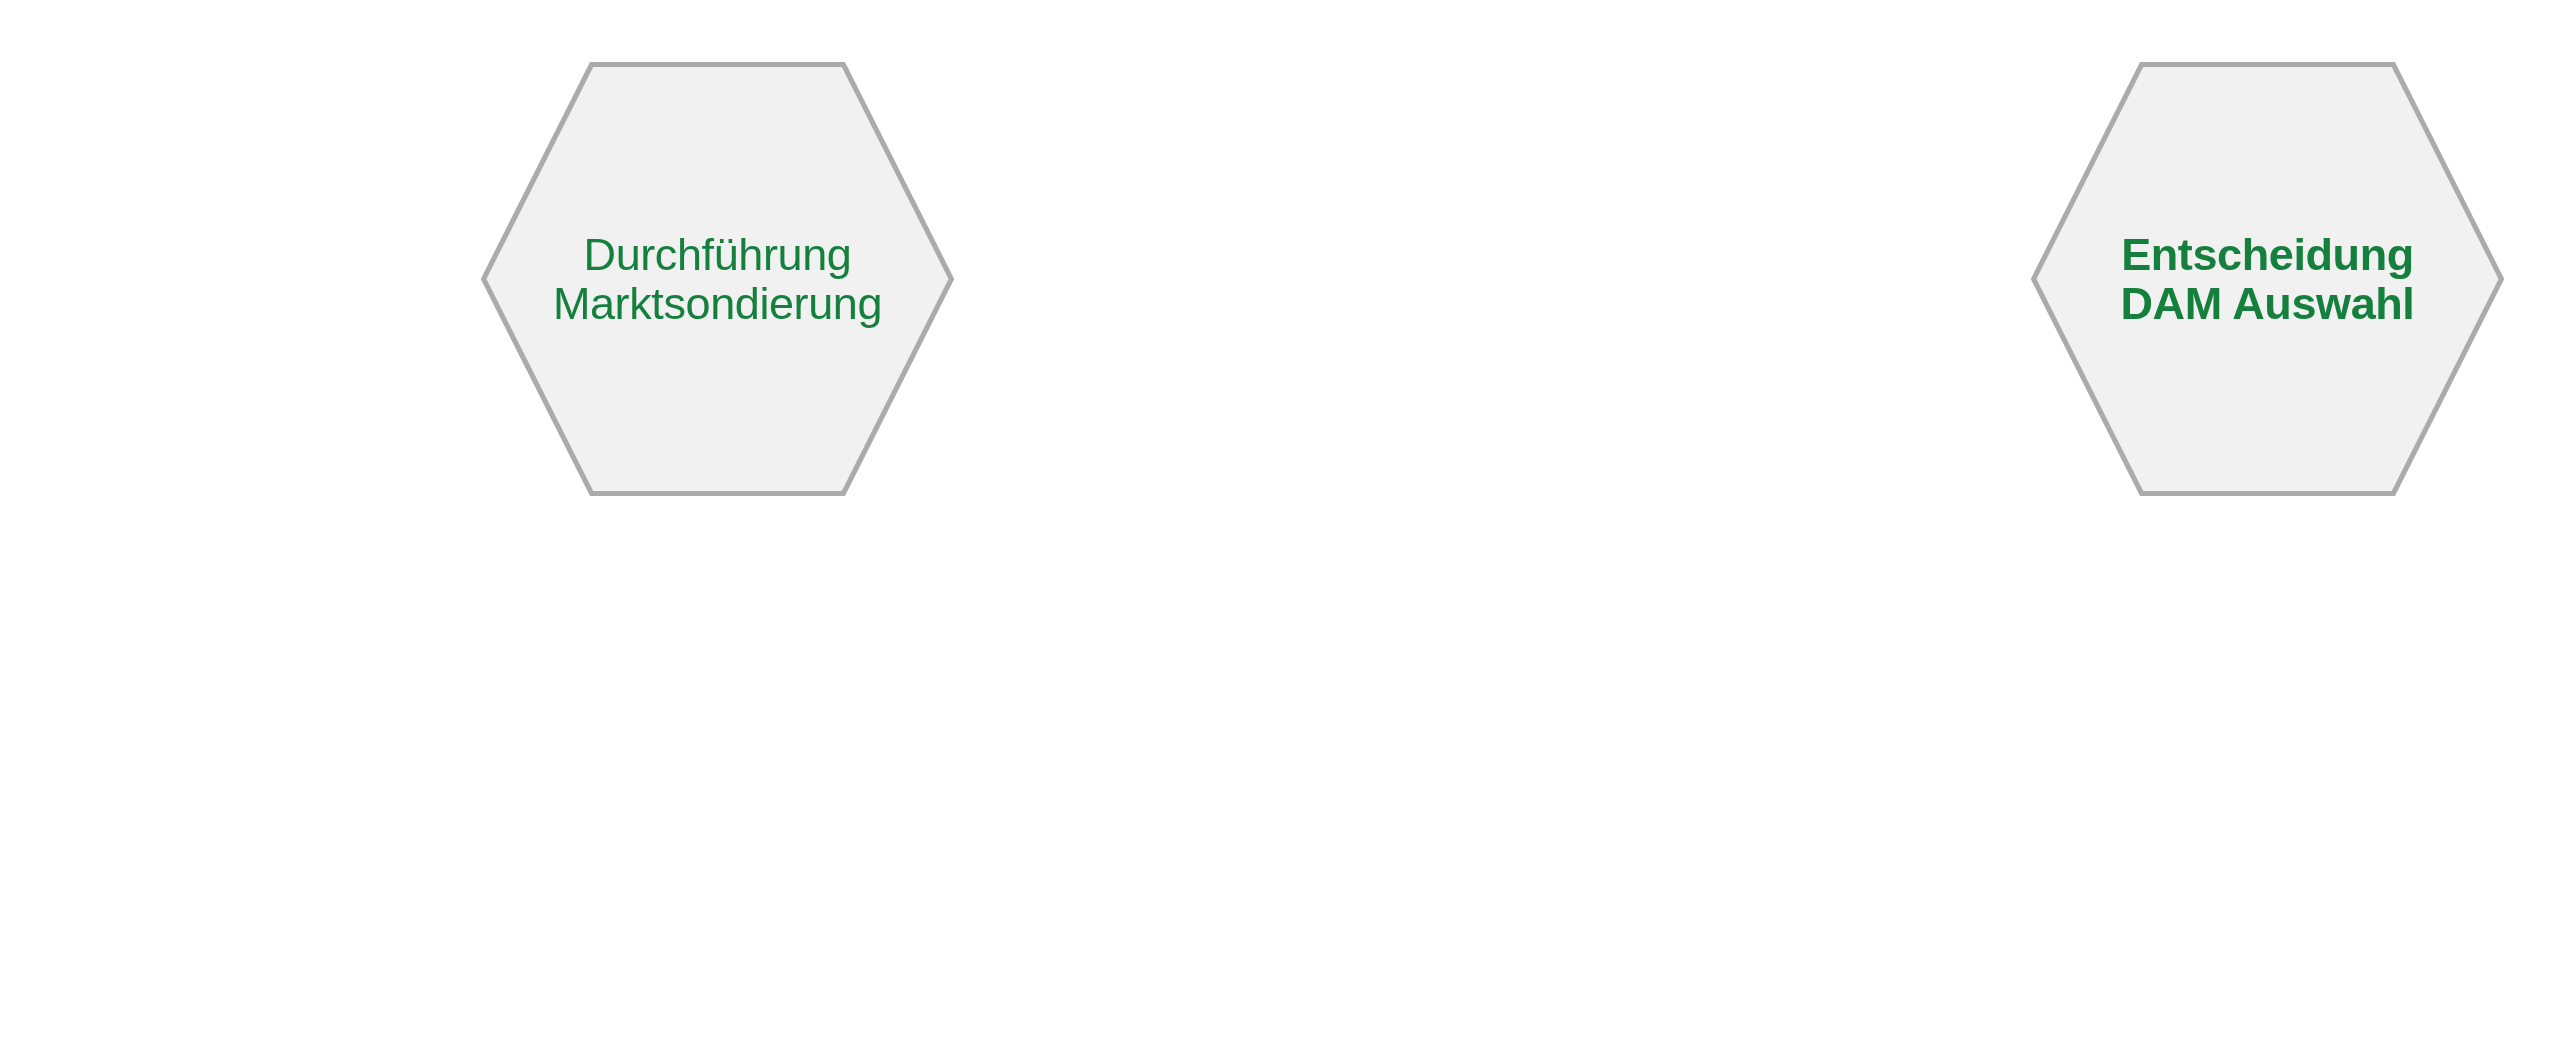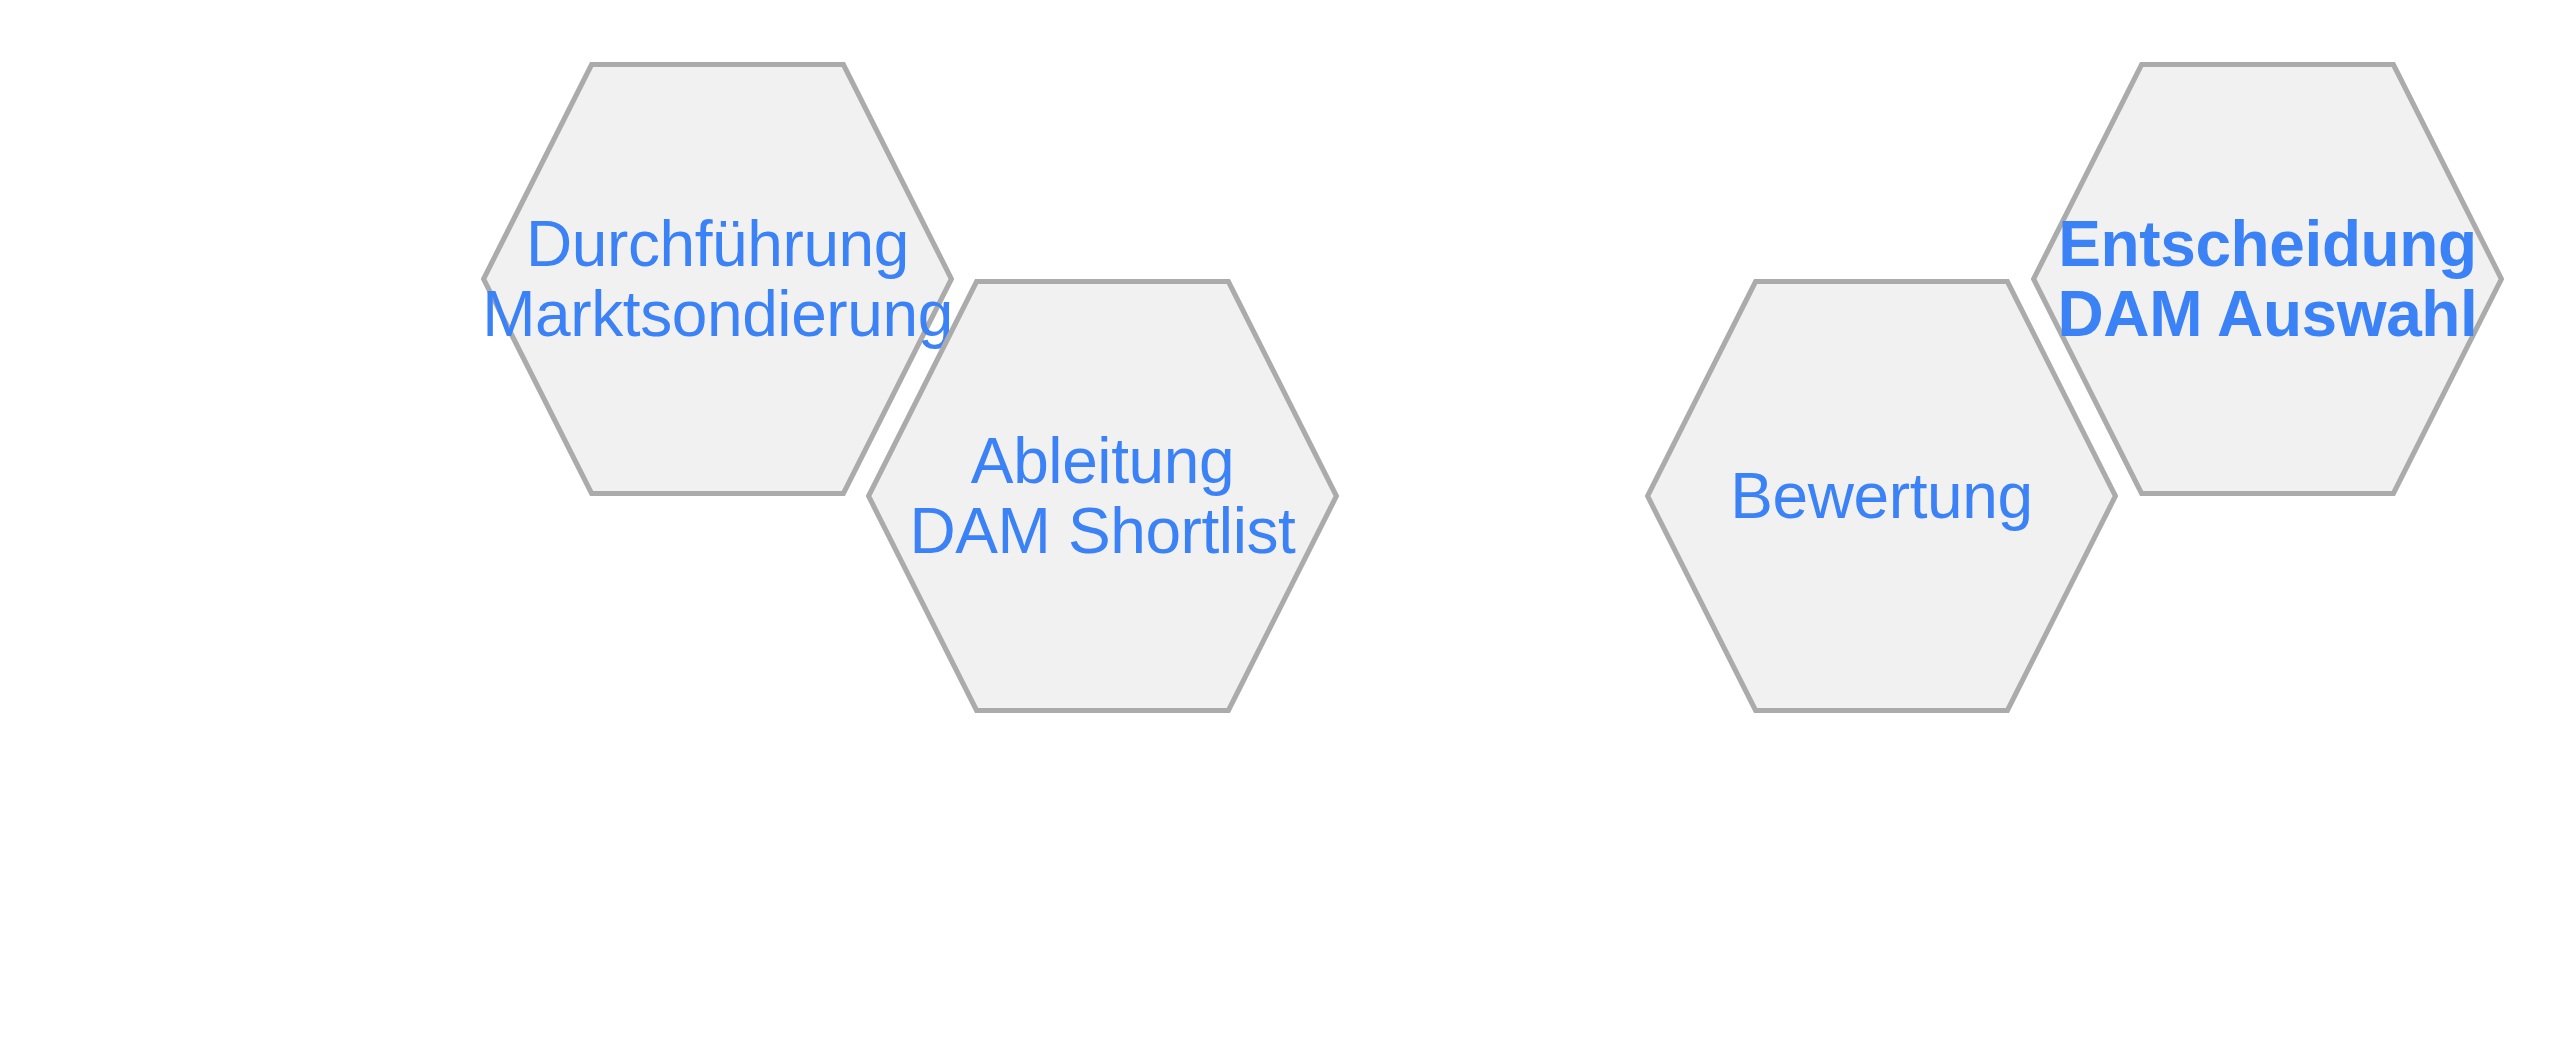--- a/index.html
+++ b/index.html
@@ -41,24 +41,24 @@
   .hex-label {
     position: absolute;
     left: 0; top: 0;
     width: 100%;
     height: 100%;
     display: flex;
     align-items: center;
     justify-content: center;
     text-align: center;
     white-space: pre-line;
-    font-size: 64px;
+    font-size: 45px;
     line-height: 1.1;
     letter-spacing: -0.4px;
-    color: #3b82f6;
+    color: #15803d;
   }
   
   .hex-1 { left: 88px;  top: 279px; }  
   .hex-2 { left: 481px;  top: 62px;  }  
   .hex-3 { left: 866px; top: 279px; }  
   .hex-4 { left: 1255px; top: 496px; }  
   .hex-5 { left: 1645px; top: 279px; }  
   .hex-6 { left: 2031px; top: 62px; font-weight: bold;  }  
 </style>
 </head>
@@ -68,35 +68,22 @@
 
 
   <div class="hex hex-2">
     <svg viewBox="0 0 556 510" preserveAspectRatio="none">
       <polygon points="130,3 426,3 553,255 426,507 130,507 3,255"></polygon>
     </svg>
     <div class="hex-label">Durchführung
 Marktsondierung</div>
   </div>
 
-  <div class="hex hex-3">
-    <svg viewBox="0 0 556 510" preserveAspectRatio="none">
-      <polygon points="130,3 426,3 553,255 426,507 130,507 3,255"></polygon>
-    </svg>
-    <div class="hex-label">Ableitung
-DAM Shortlist</div>
-  </div>
 
 
-  <div class="hex hex-5">
-    <svg viewBox="0 0 556 510" preserveAspectRatio="none">
-      <polygon points="130,3 426,3 553,255 426,507 130,507 3,255"></polygon>
-    </svg>
-    <div class="hex-label">Bewertung</div>
-  </div>
 
   <div class="hex hex-6">
     <svg viewBox="0 0 556 510" preserveAspectRatio="none">
       <polygon points="130,3 426,3 553,255 426,507 130,507 3,255"></polygon>
     </svg>
     <div class="hex-label">Entscheidung
 DAM Auswahl</div>
   </div>
 
 </div>

